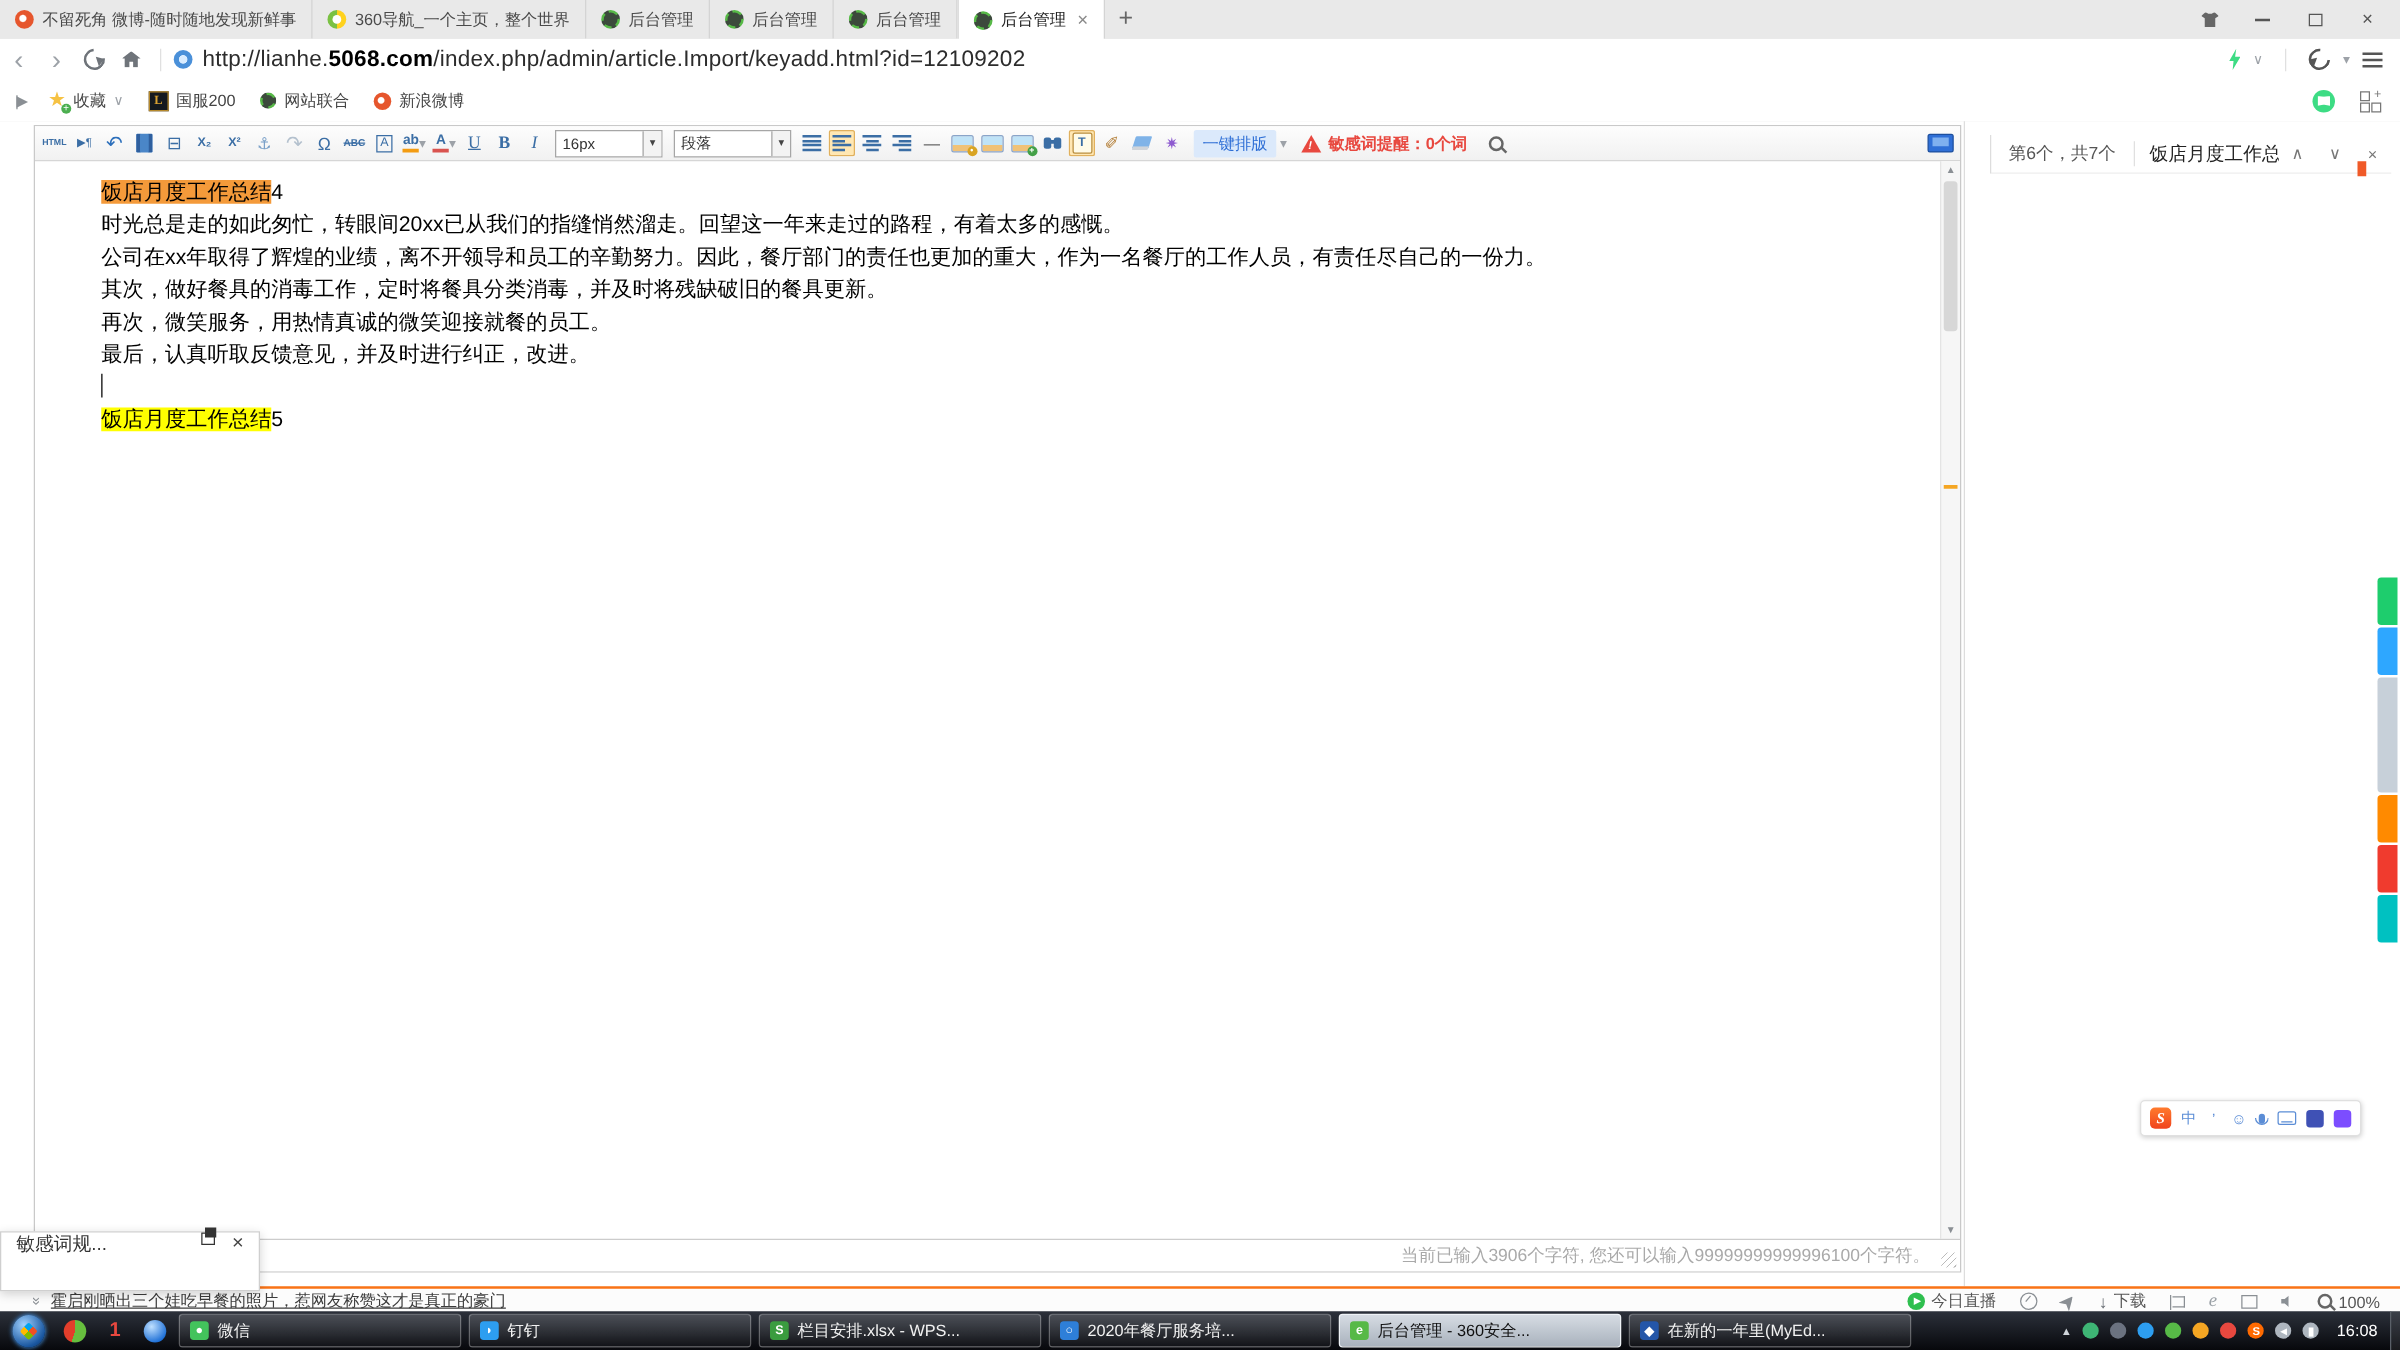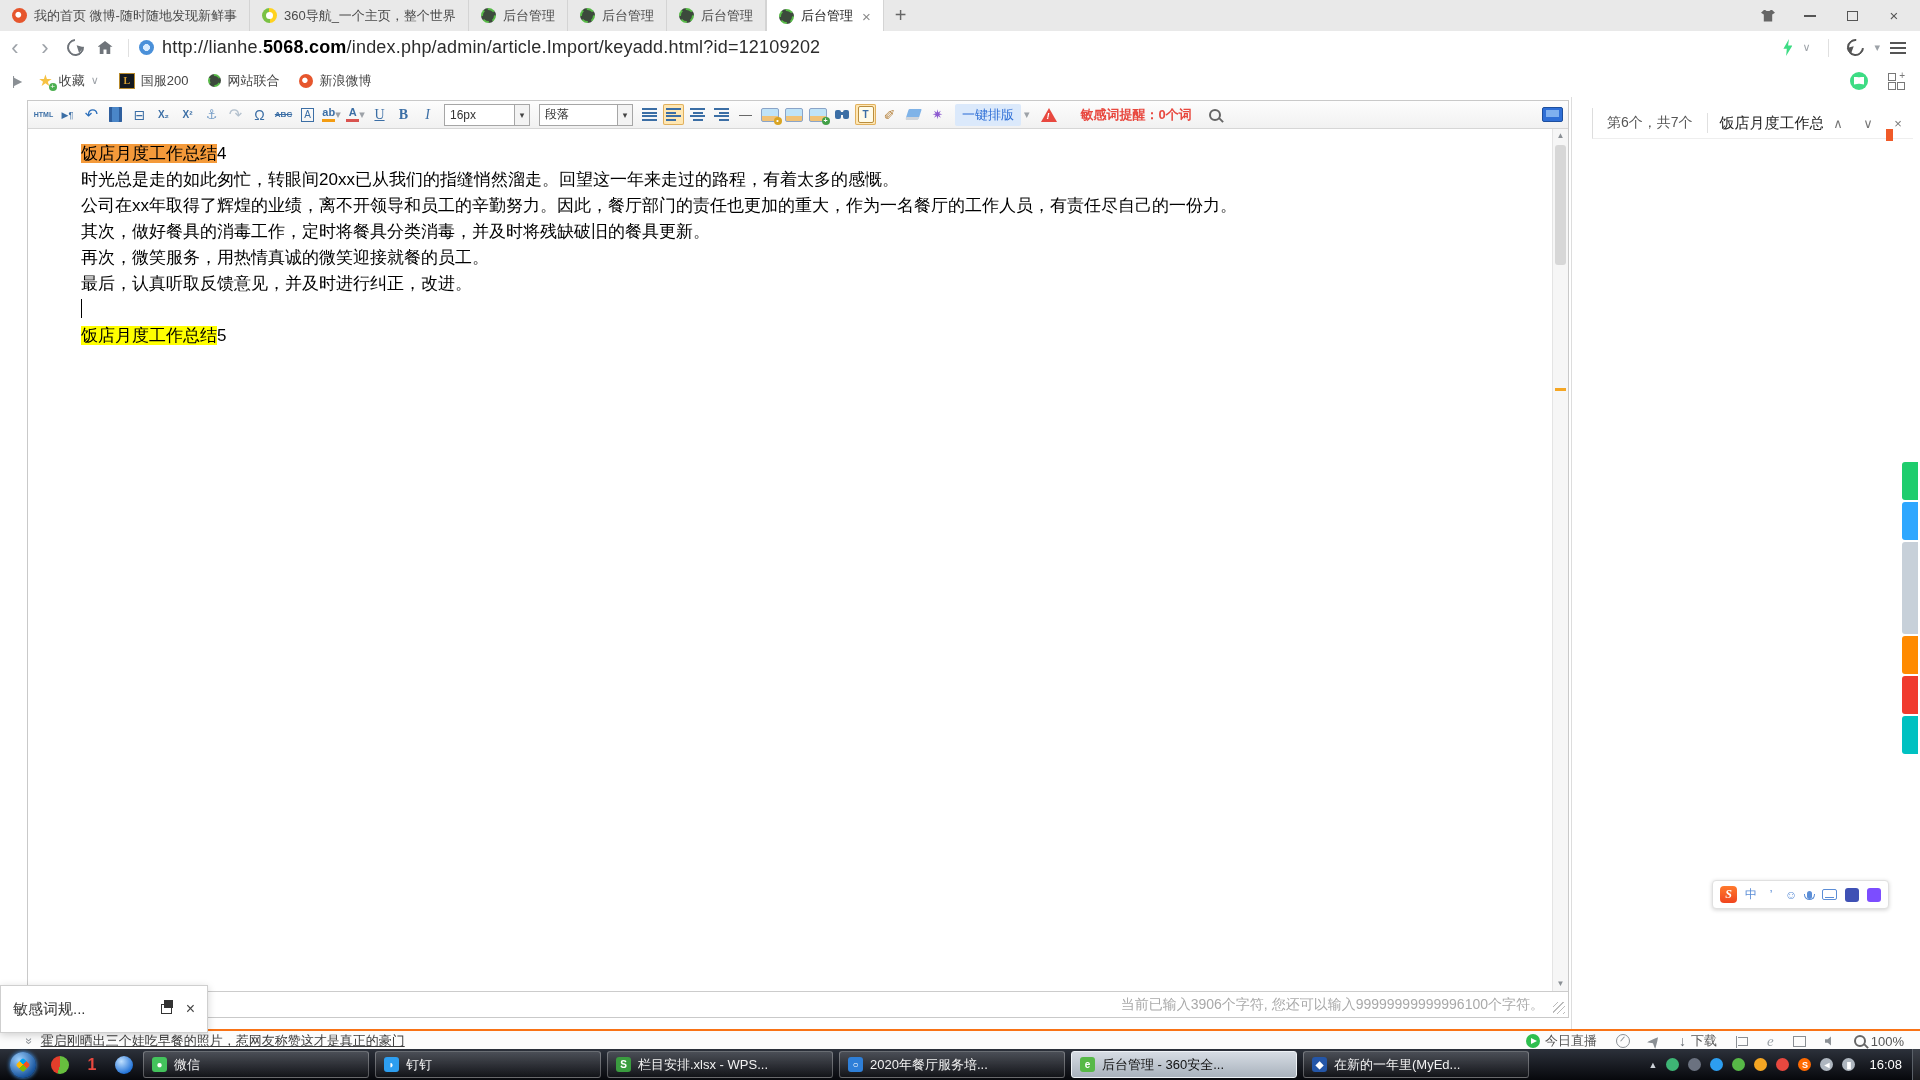--- a/index.html
+++ b/index.html
@@ -84,21 +84,21 @@
   .ic-paste{width:14px;height:15px;border:1px solid #b98d3e;background:#fffbe8;font:bold 10px/15px "Liberation Sans",sans-serif;color:#3b6ea5;text-align:center;border-radius:2px;}
   .ic-eraser{width:13px;height:8px;background:#7fb3e8;transform:skewX(-18deg);border-bottom:3px solid #cfd4da;border-radius:1px;}
   .strike{text-decoration:line-through;font-size:8px;font-weight:bold;}
   .boxa{border:1px solid #3b6ea5;font-size:10px;line-height:12px;padding:0 2px;}
   .cbar{display:flex;flex-direction:column;align-items:center;line-height:11px;font-size:11px;font-weight:bold;}
   .cbar i{display:block;width:13px;height:3px;margin-top:1px;}
   .onekey{color:#2f6fd6;background:#dbe9fb;font-size:13px;padding:2px 7px;border-radius:2px;margin-left:4px;white-space:nowrap;}
   .warnwrap{display:flex;align-items:center;gap:6px;margin-left:8px;white-space:nowrap;}
   .ic-warn{width:0;height:0;border-left:8px solid transparent;border-right:8px solid transparent;border-bottom:14px solid #e8483f;position:relative;}
   .ic-warn b{position:absolute;left:-2px;top:3px;color:#fff;font-size:9px;}
-  .warntext{color:#e8483f;font-weight:bold;font-size:13px;margin-left:18px;}
+  .warntext{color:#e8483f;font-weight:bold;font-size:13px;}
   .ic-mag{width:8px;height:8px;border:2px solid #666;border-radius:50%;position:relative;}
   .ic-mag::after{content:"";position:absolute;width:6px;height:2px;background:#666;right:-5px;bottom:-2px;transform:rotate(45deg);}
   .ic-monitor{width:19px;height:13px;background:#2f6fd6;border-radius:2px;border:1px solid #1d4f9e;position:relative;}
   .ic-monitor::after{content:"";position:absolute;left:3px;top:2px;right:3px;bottom:4px;background:#7fb0ef;}
   
   #econtent{position:absolute;left:0;right:15px;top:28px;bottom:26px;overflow:hidden;
             padding:12px 0 0 40px;font-size:17px;line-height:26px;color:#000;}
   .cline{white-space:nowrap;min-height:26px;padding-left:13px;}
   .hl-orange{background:#f49a3a;}
   .hl-yellow{background:#ffff00;}
@@ -132,21 +132,21 @@
   .ime-logo{width:17px;height:17px;border-radius:4px;background:linear-gradient(#ff7a2d,#f0441e);color:#fff;
             font:bold italic 12px/17px "Liberation Serif",serif;text-align:center;}
   .ime-it{color:#5b8dd6;font-size:12px;display:flex;align-items:center;justify-content:center;min-width:12px;}
   .ic-mic{width:5px;height:8px;background:#5b8dd6;border-radius:3px;position:relative;margin:0 2px;}
   .ic-mic::after{content:"";position:absolute;left:-3px;top:3px;width:9px;height:5px;border:1px solid #5b8dd6;border-top:none;border-radius:0 0 6px 6px;}
   .ic-kbd{width:13px;height:9px;border:1px solid #5b8dd6;border-radius:2px;position:relative;}
   .ic-kbd::after{content:"";position:absolute;left:2px;right:2px;bottom:1px;height:1px;background:#5b8dd6;}
   .ime-sq{width:14px;height:14px;border-radius:3px;}
   
   #popup{position:absolute;left:0px;top:985px;width:182px;height:46px;background:#fff;border:1px solid #cfcfcf;
-         box-shadow:0 2px 8px rgba(0,0,0,.18);display:flex;align-items:center;padding:0 12px;z-index:6;}
+         box-shadow:0 2px 8px rgba(0,0,0,.18);display:flex;padding:0 12px;z-index:6;}
   #popup .title{flex:1;font-size:15px;color:#333;}
   .ic-popres{width:9px;height:8px;border:1px solid #333;background:#fff;position:relative;margin-right:14px;}
   .ic-popres::before{content:"";position:absolute;left:2px;top:-5px;width:9px;height:8px;background:#333;}
   #popup .x{color:#444;font-size:16px;}
   
   #notifbar{position:absolute;left:0;right:0;top:1029px;height:20px;background:#fcfcfc;border-top:2px solid #f97316;
             display:flex;align-items:center;font-size:13px;}
   .nchev{color:#8a8f94;margin:0 8px 0 26px;transform:rotate(90deg);display:inline-block;font-size:12px;}
   #newslink{color:#3c3c3c;text-decoration:underline;white-space:nowrap;}
   #status-right{margin-left:auto;display:flex;align-items:center;gap:19px;padding-right:16px;color:#6a6f75;}
@@ -184,21 +184,21 @@
   .tri{width:13px;height:13px;border-radius:50%;display:flex;align-items:center;justify-content:center;font:bold 9px "Liberation Sans",sans-serif;color:#fff;}
   #clock{color:#fff;font-size:13px;padding:0 10px 0 6px;}
   .showdesk{width:7px;height:31px;border-left:1px solid #5a6068;background:rgba(255,255,255,.08);}
 </style>
 </head>
 <body>
 
 <div id="tabbar">
     <div class="tab">
       <span class="ti ti-weibo"></span>
-      <span class="tab-label">我的首页 微博-随时随地发现新鲜事</span>
+      <span class="tab-label">不留死角 微博-随时随地发现新鲜事</span>
     </div>
     <div class="tab">
       <span class="ti ti-nav360"></span>
       <span class="tab-label">360导航_一个主页，整个世界</span>
     </div>
     <div class="tab">
       <span class="ti ti-admin"></span>
       <span class="tab-label">后台管理</span>
     </div>
     <div class="tab">

